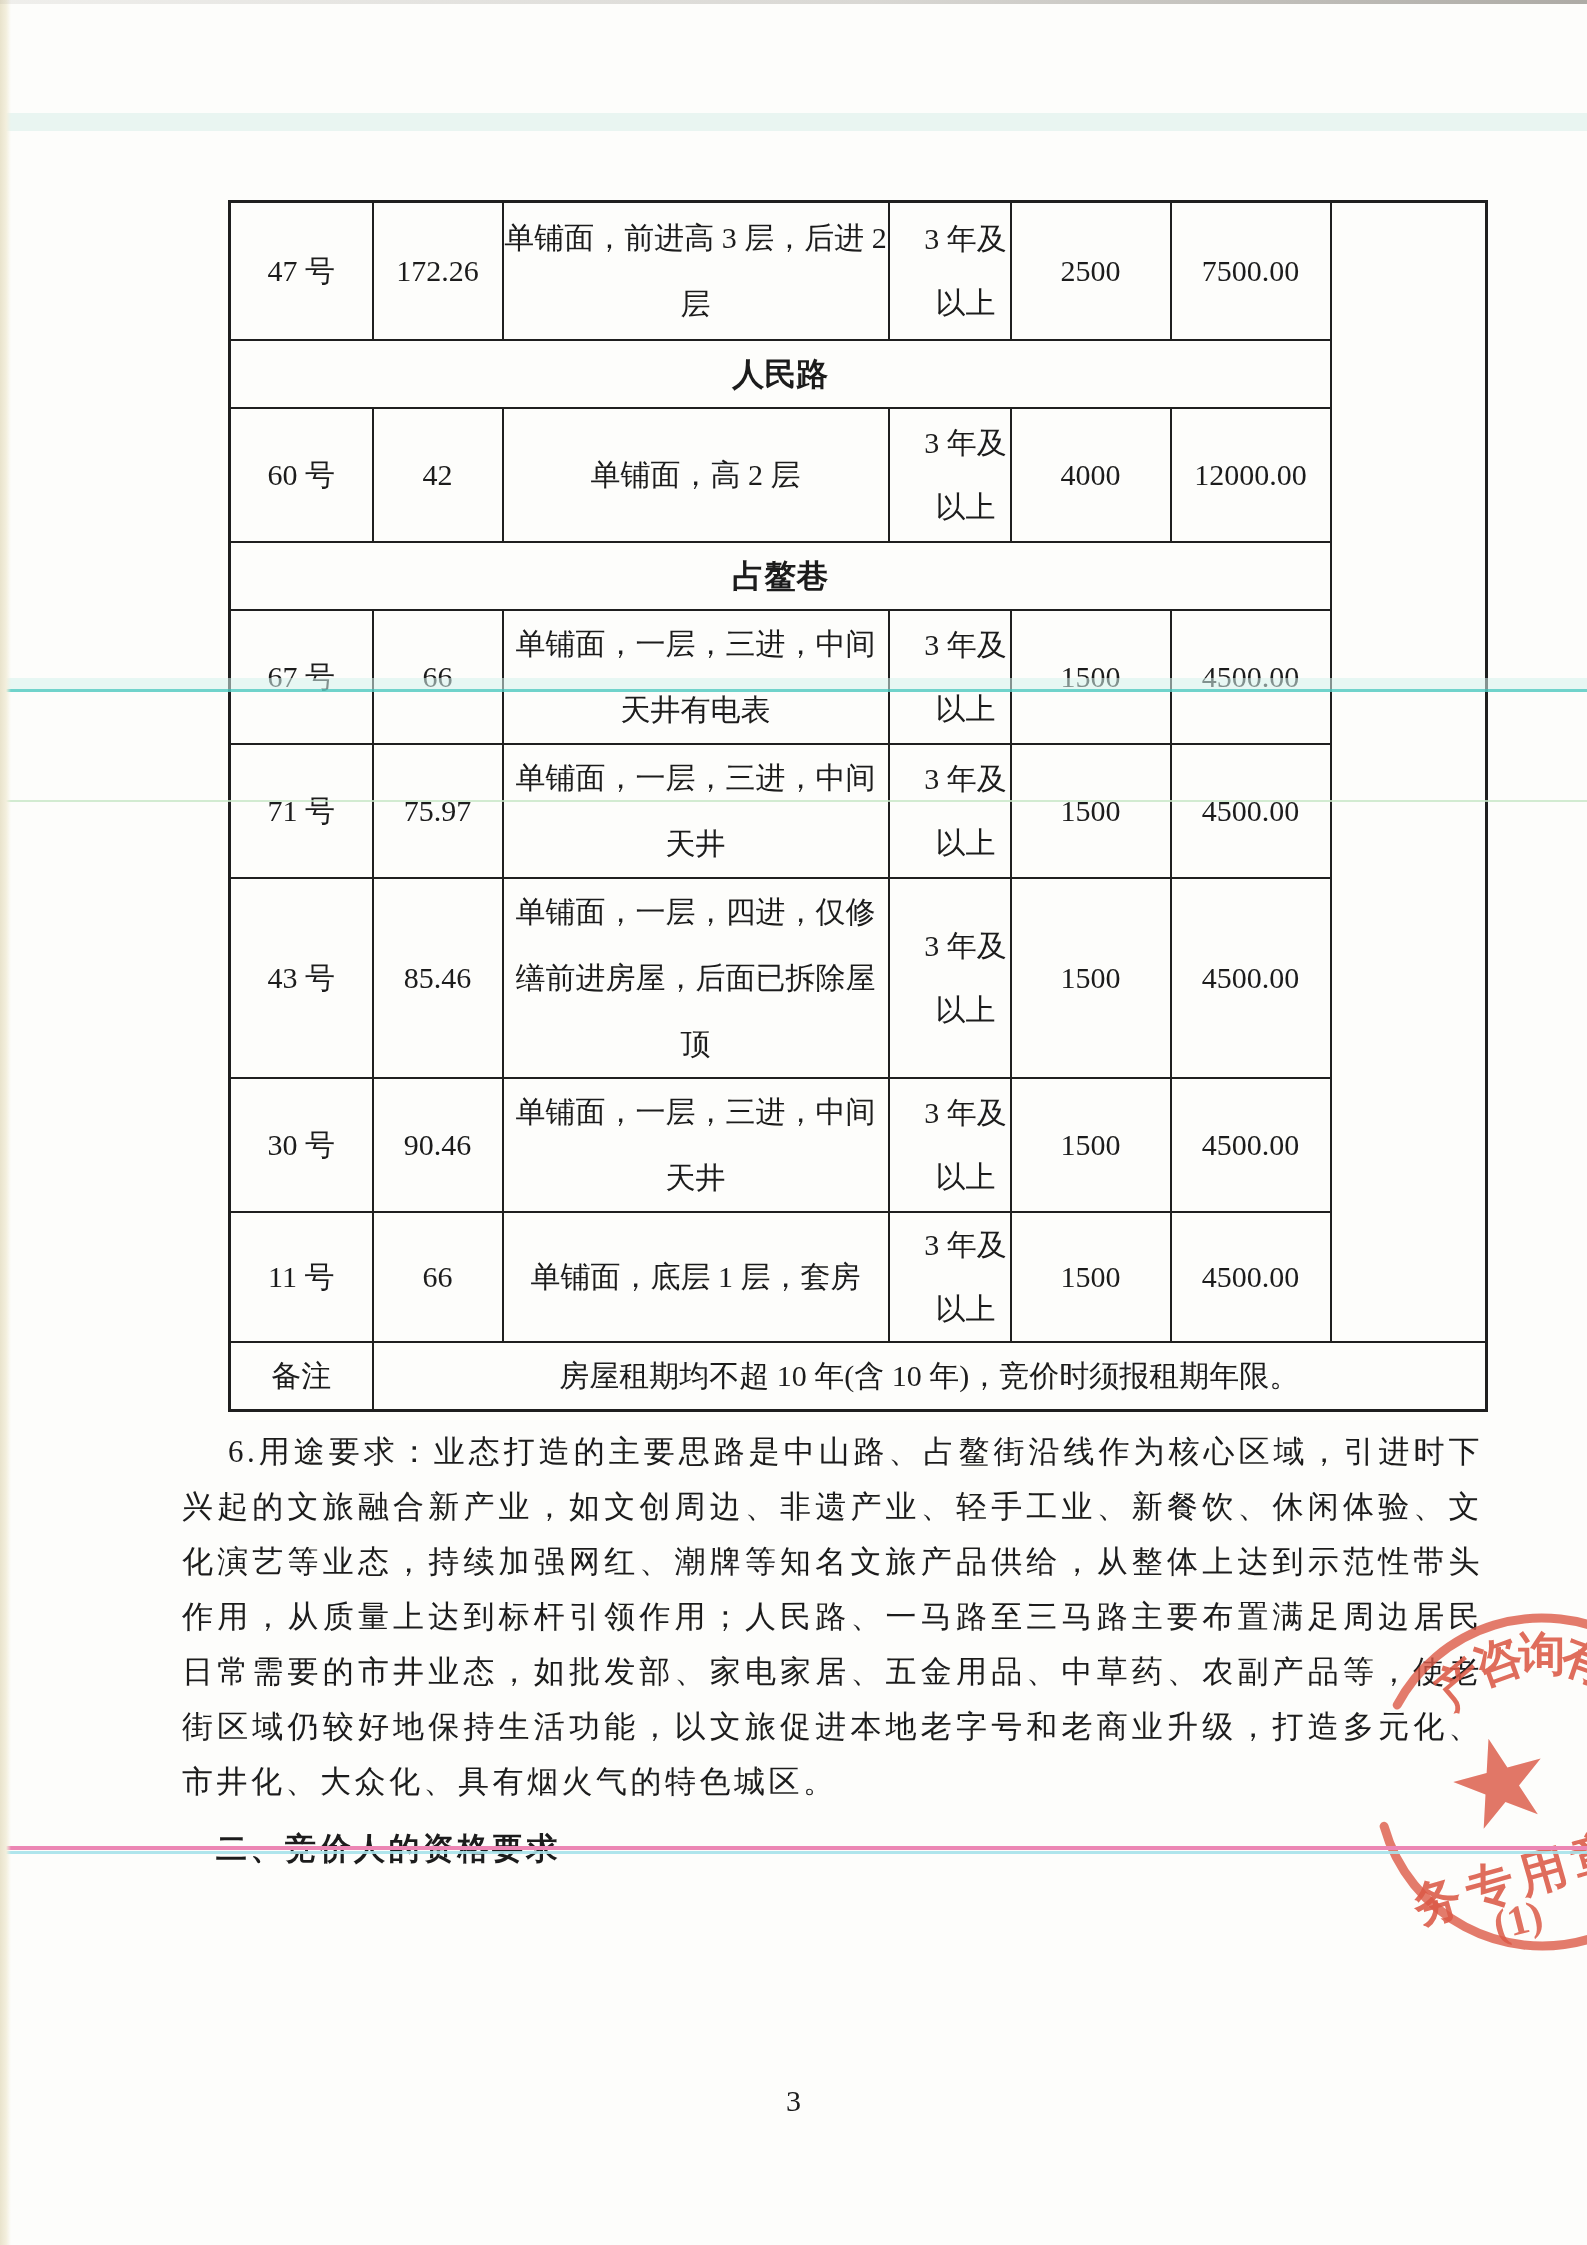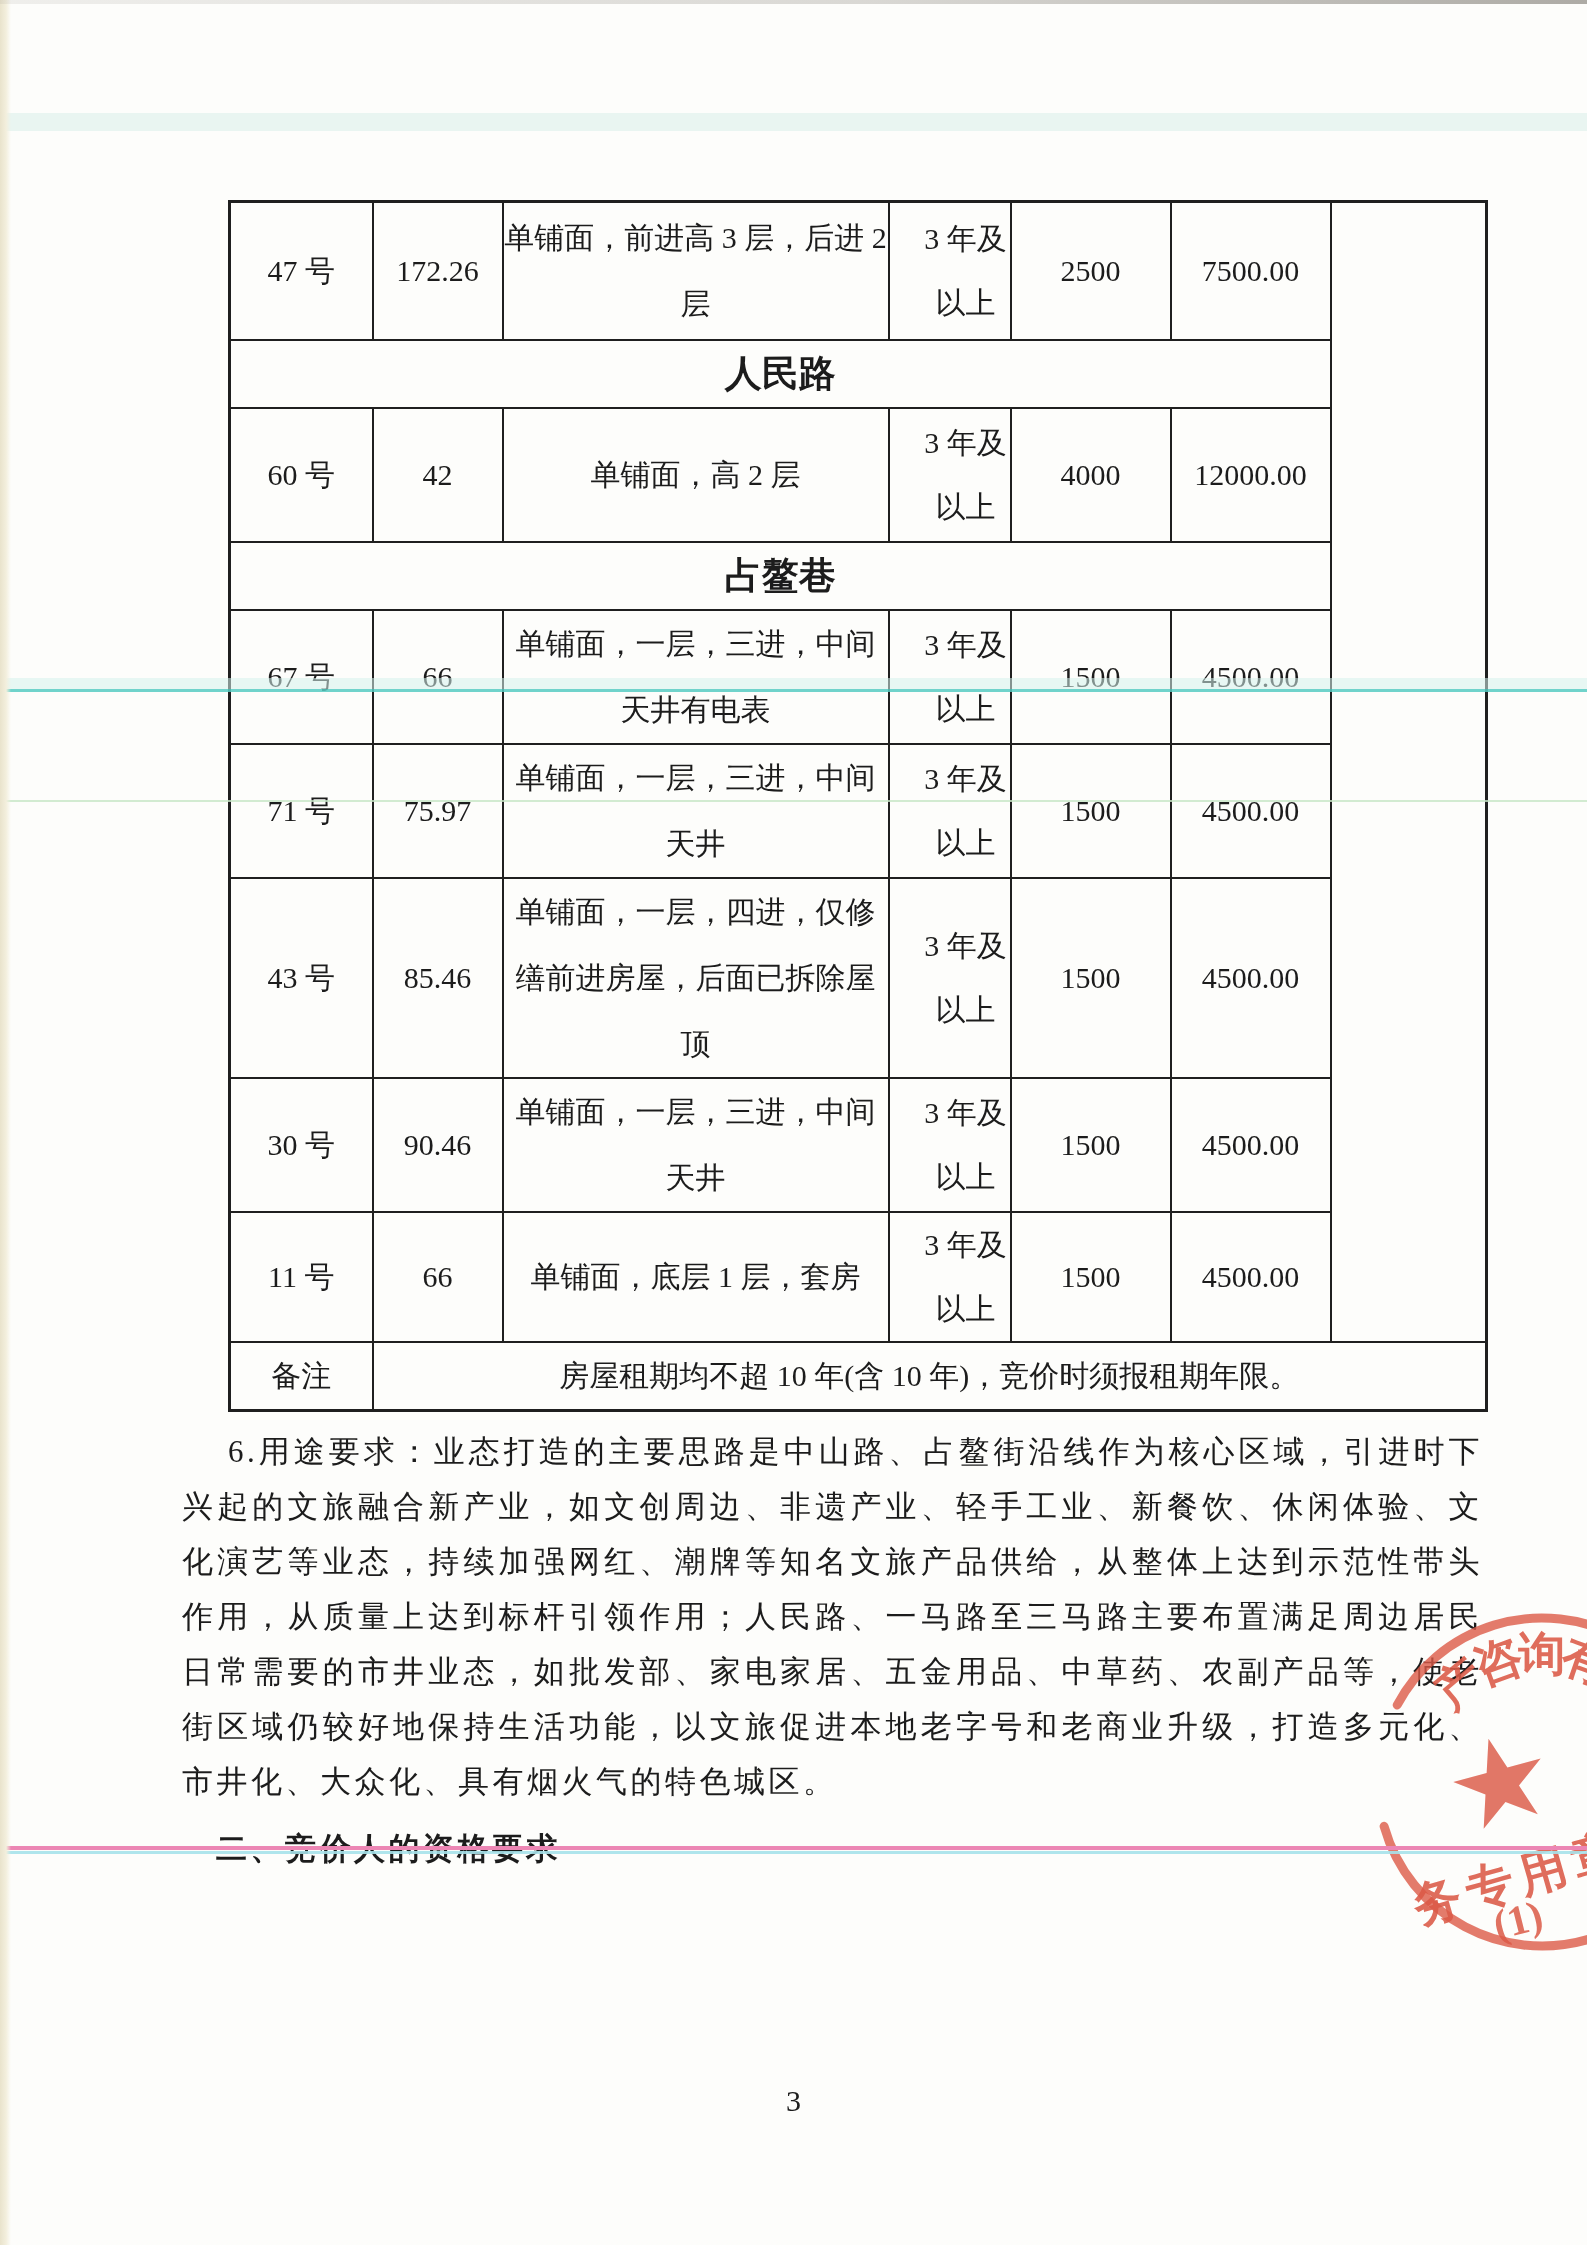--- a/index.html
+++ b/index.html
@@ -28,21 +28,21 @@
   
   table.lease{
     position:absolute;left:228px;top:200px;width:1257px;
     border-collapse:collapse;table-layout:fixed;
     font-size:30px;line-height:66px;
   }
   table.lease,table.lease td{border:2px solid #1f1f1f;}
   table.lease{border-width:3px;}
   table.lease td{padding:0;text-align:center;vertical-align:middle;overflow:hidden;}
   td.desc{padding:0 10px;}
-  td.section-cell{text-align:left;padding-left:16px;font-weight:600;font-size:37px;
+  td.section-cell{text-align:left;padding-left:16px;font-weight:600;font-size:32px;
     font-family:"Liberation Sans","DejaVu Sans",sans-serif;}
   td.remark-cell{text-align:left;padding-left:26px;}
   td.blank-col{background:transparent;}
   .term-line{display:block;line-height:64px;margin-left:32px;}
 
   
   .bodytext{
     position:absolute;left:170px;top:1412px;width:1325px;
     font-size:31px;line-height:55px;letter-spacing:3.5px;
     text-align:justify;

